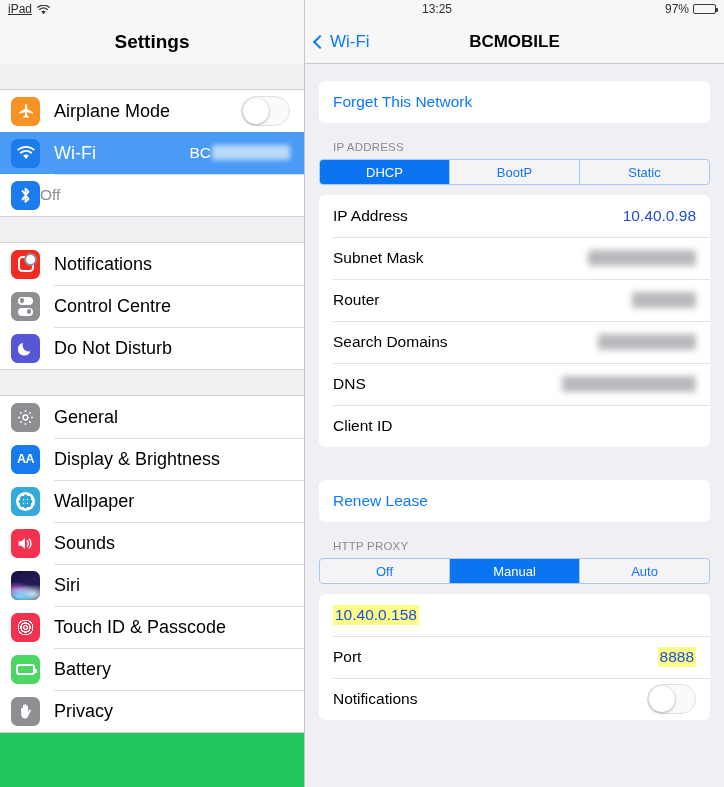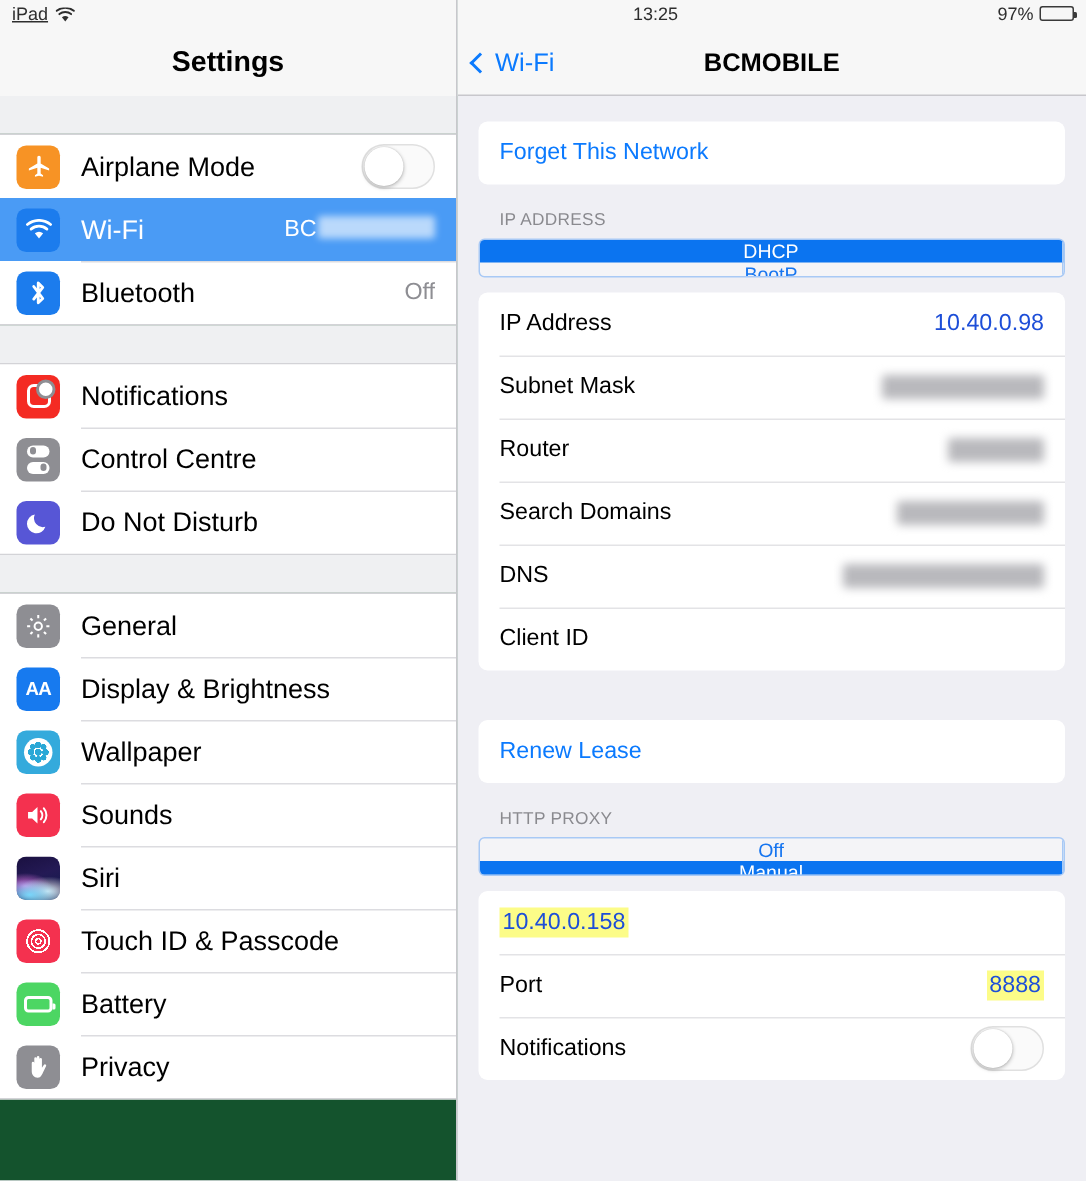--- a/index.html
+++ b/index.html
@@ -37,21 +37,21 @@
     position:relative; padding:1px;
   }
   .batt::after {
     content:""; position:absolute; right:-3px; top:3px;
     width:2px; height:4px; background:#3a3a3a; border-radius:0 1px 1px 0;
   }
   .batt-fill { height:100%; background:#2e2e2e; border-radius:1px; }
 
   
   .sidebar {
-    width:305px; height:787px; background:#14532d;
+    width:305px; height:787px; background:#22c55e;
     border-right:1px solid #c8c7cc; position:relative;
     overflow:hidden;
   }
   .sidebar-header {
     height:64px; padding-top:20px;
     display:flex; align-items:center; justify-content:center;
     background:#f7f7f7;
   }
   .sidebar-title { font-size:19px; font-weight:bold; color:#000; }
   .sb-gap { height:25px; background:#eff0f2; }
@@ -171,21 +171,21 @@
   .dlabel { font-size:15.5px; color:#000; flex:1; }
   .dvalue { font-size:15.5px; color:#1d4ed8; }
   .dlink { font-size:15.5px; color:#0b7afe; }
   .hl { background:#fcfc88; padding:1px 2px; }
   .sect-hdr {
     font-size:11.5px; color:#8a8a8f; letter-spacing:.2px;
     padding:18px 0 6px 14px; text-transform:uppercase;
   }
   .seg {
     display:flex; height:26px; border:1px solid #a8c9f5;
-    border-radius:4px; overflow:hidden; background:#f4f4f7;flex-direction:column;
+    border-radius:4px; overflow:hidden; background:#f4f4f7;
   }
   .seg-item {
     flex:1; display:flex; align-items:center; justify-content:center;
     font-size:13px; color:#1675f0; border-right:1px solid #a8c9f5;
   }
   .seg-item:last-child { border-right:none; }
   .seg-item.on { background:#0b74f0; color:#fff; }
   .gap { height:16px; }
   .blur-val {
     display:inline-block; height:16px; border-radius:2px;
@@ -249,21 +249,20 @@
         <span class="row-label">Wi-Fi</span>
         <span class="row-value"><span>BC</span><span class="blur-chip" style="width:78px"></span></span>
       </div>
 
       <div class="row">
         <span class="ico" style="background:#1c7ced">
           <svg width="13" height="19" viewBox="0 0 12 19">
             <path d="M3 5 L9 13 L6 15.8 V2.6 L9 5.6 L3 13.4" stroke="#fff" stroke-width="1.9" fill="none" stroke-linejoin="round" stroke-linecap="round"></path>
           </svg>
         </span>
-        <span class="row-label">Bluetooth</span>
         <span class="row-value">Off</span>
       </div>
 
     </div>
 
     <div class="sb-gap" style="height:25px"></div>
 
     <div class="group">
 
       <div class="row">

